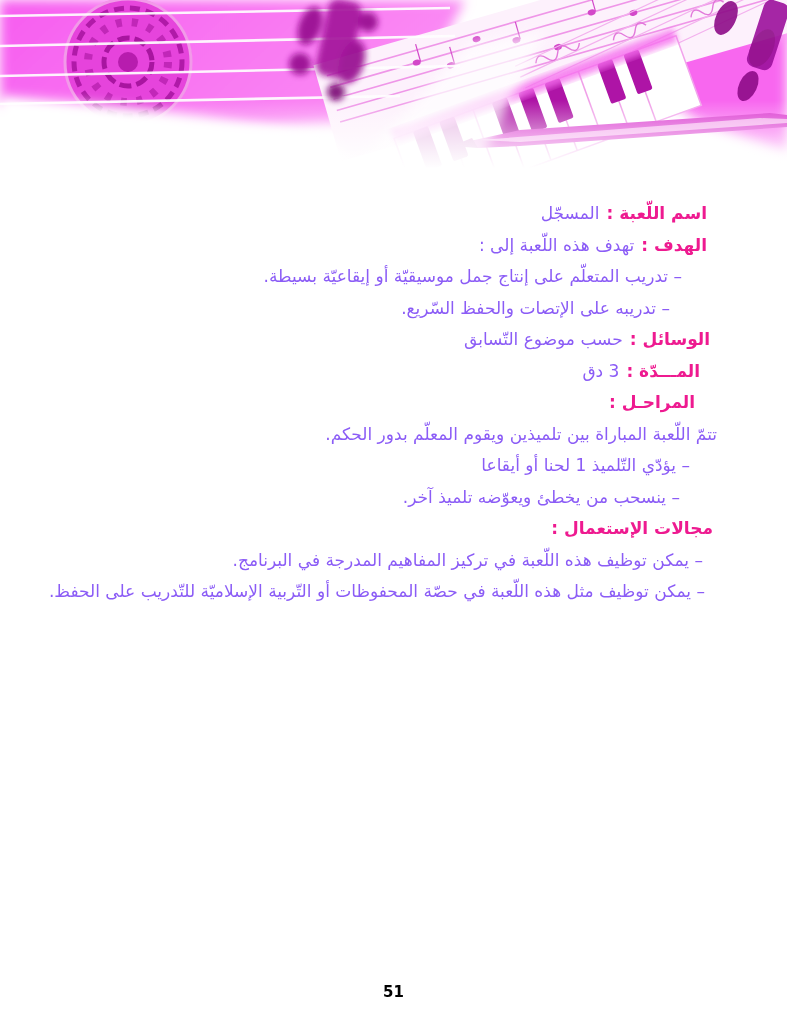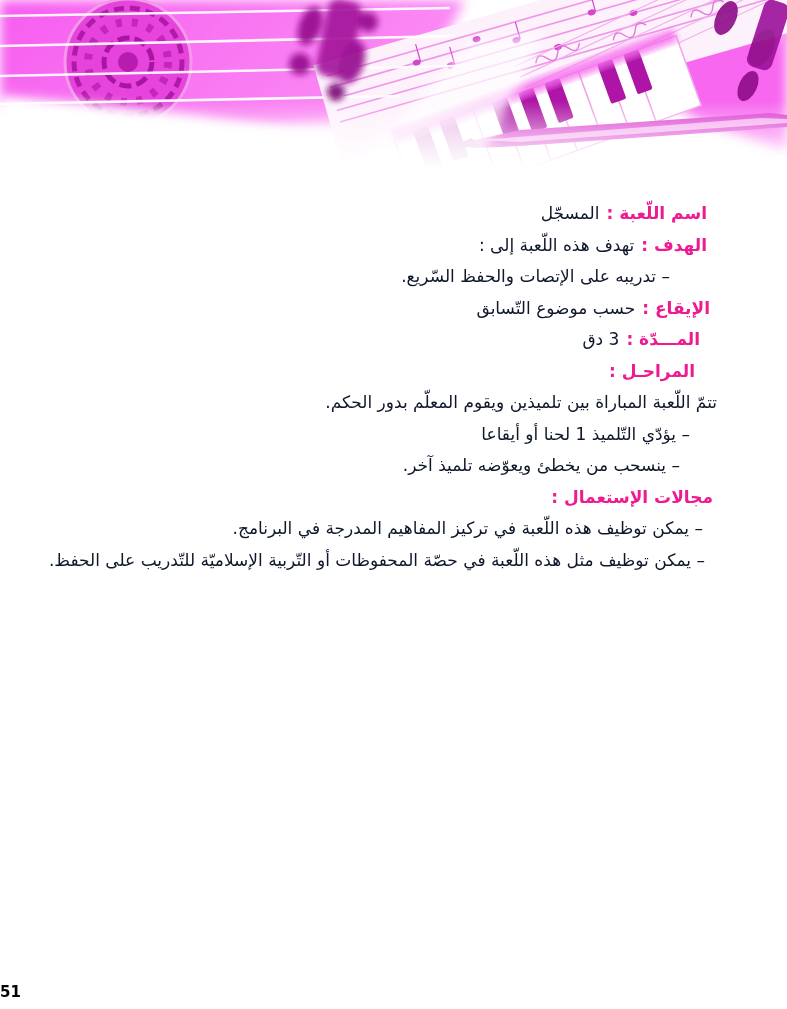--- a/index.html
+++ b/index.html
@@ -9,23 +9,23 @@
   }
   .header{position:absolute;top:0;left:0;width:787px;height:172px;}
   .content{
     position:absolute;top:198px;left:50px;right:67px;
     direction:rtl;text-align:right;
     font-size:17px;line-height:31.5px;color:#141414;
     white-space:nowrap;
   }
   .line{height:31.5px;}
   .plabel{color:#ee1a90;font-weight:700;margin-left:7px;}
-  .ptext{color:#0f172a;}
+  .ptext{color:#8b5cf6;}
   .page-number{
-    position:absolute;bottom:8px;left:0;right:0;text-align:left;
+    position:absolute;bottom:8px;left:0;right:0;text-align:center;
     font-weight:700;font-size:15px;color:#000;
     font-family:"DejaVu Sans", sans-serif;
   }
 </style>
 </head>
 <body>
 
 <div class="header">
 <svg width="787" height="172" viewBox="0 0 787 172" xmlns="http://www.w3.org/2000/svg">
   <defs>
@@ -164,25 +164,28 @@
 </svg>
 </div>
 
 <main class="content">
   <div class="line" style="margin-right:13px">
     <span class="plabel">اسم اللّعبة :</span><span class="ptext">المسجّل</span>
   </div>
   <div class="line" style="margin-right:13px">
     <span class="plabel">الهدف :</span><span class="ptext">تهدف هذه اللّعبة إلى :</span>
   </div>
+  <div class="line" style="margin-right:38px">
+    <span class="ptext">– تدريب المتعلّم على إنتاج جمل موسيقيّة  أو إيقاعيّة بسيطة.</span>
+  </div>
   <div class="line" style="margin-right:50px">
     <span class="ptext">– تدريبه على الإتصات والحفظ السّريع.</span>
   </div>
   <div class="line" style="margin-right:10px">
-    <span class="plabel">الإيقاع :</span><span class="ptext">حسب موضوع التّسابق</span>
+    <span class="plabel">الوسائل :</span><span class="ptext">حسب موضوع التّسابق</span>
   </div>
   <div class="line" style="margin-right:20px">
     <span class="plabel">المـــدّة :</span><span class="ptext">3 دق</span>
   </div>
   <div class="line" style="margin-right:25px">
     <span class="plabel">المراحـل :</span>
   </div>
   <div class="line" style="margin-right:3px">
     <span class="ptext">تتمّ اللّعبة المباراة بين تلميذين ويقوم المعلّم بدور الحكم.</span>
   </div>

